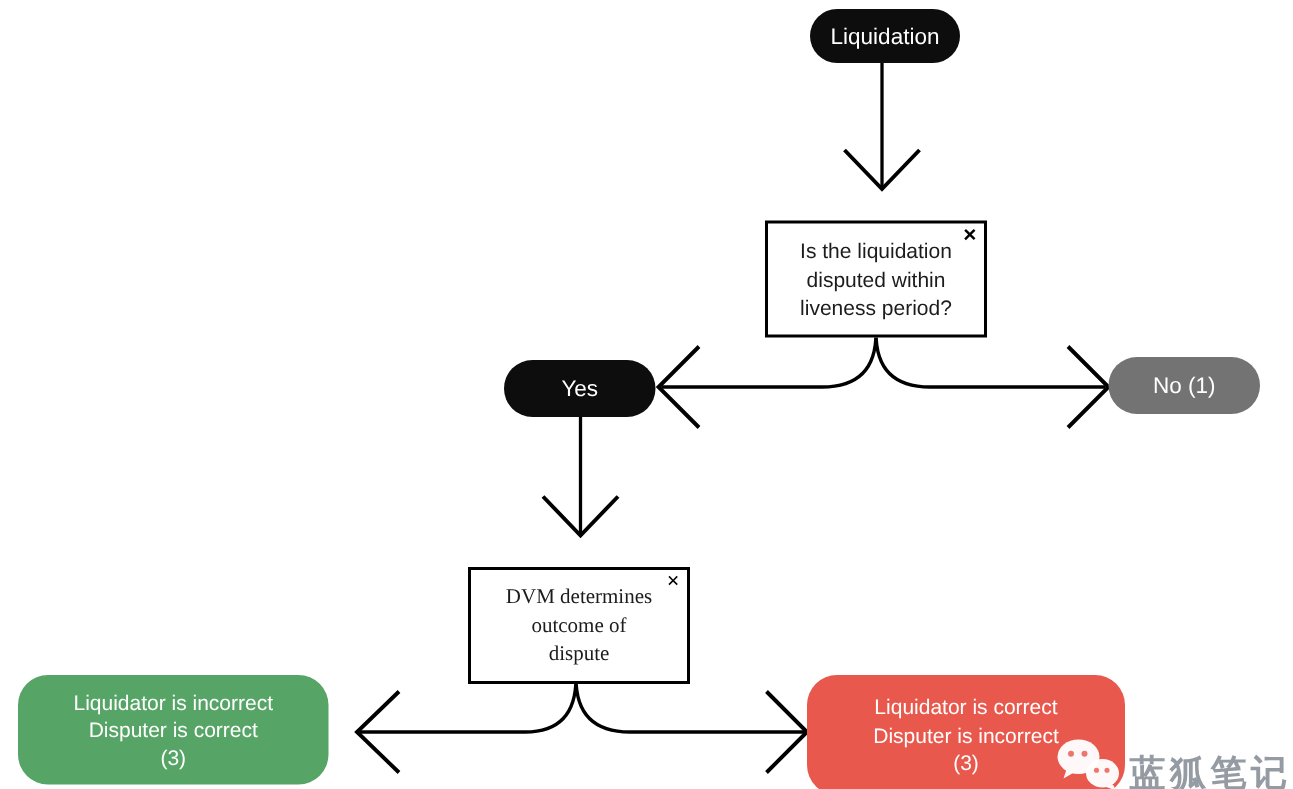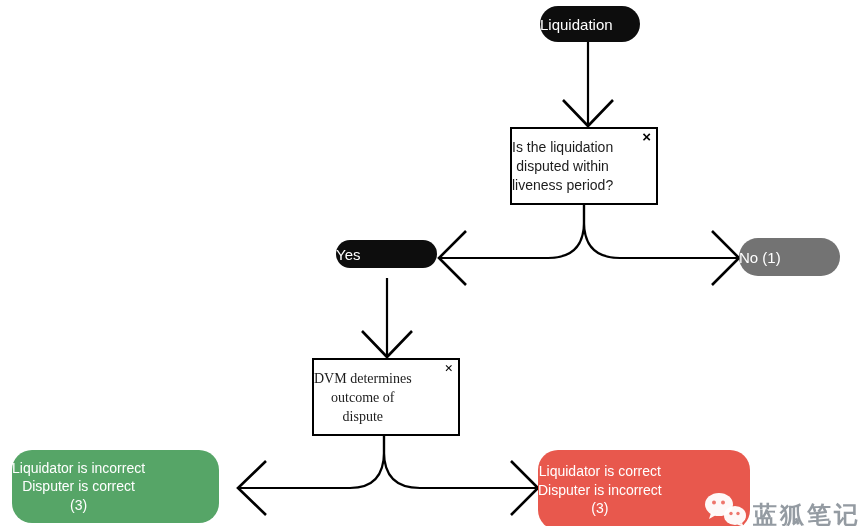--- a/index.html
+++ b/index.html
@@ -9,38 +9,39 @@
     background:#ffffff;
     overflow:hidden;
     font-family:"Liberation Sans", sans-serif;
   }
   .connectors { position:absolute; left:0; top:0; z-index:1; }
   .node {
     position:absolute;
     box-sizing:border-box;
     display:flex;
     align-items:center;
-    justify-content:flex-start;
+    justify-content:center;
     text-align:center;
     z-index:2;
   }
   .node-text { white-space:pre-line; display:block; }
   .pill {
     border-radius:19px;
     color:#ffffff;
     font-size:15px;
   }
   .pill-black { background:#0d0d0d; }
   .pill-red   { background:#737373; }
   .qbox {
     background:#ffffff;
     border:2.5px solid #000000;
     color:#1c1c1c;
     font-size:14px;
     line-height:19px;
+    margin-top:20px;
   }
   .outcome {
     border-radius:20px;
     color:#ffffff;
     font-size:14px;
     line-height:18.5px;
   }
   .outcome-green { background:#56a567; }
   .outcome-red   { background:#e8584d; }
   .close-btn {
@@ -98,21 +99,21 @@
     <span class="node-text">Liquidation</span>
   </div>
 
   <div class="node qbox" style="left:510px;top:127px;width:148px;height:78px;">
     <span class="node-text">Is the liquidation
 disputed within
 liveness period?</span>
     <span class="close-btn">×</span>
   </div>
 
-  <div class="node pill pill-black" style="left:336px;top:240px;width:101px;height:28px;">
+  <div class="node pill pill-black" style="left:336px;top:240px;width:101px;height:38px;">
     <span class="node-text">Yes</span>
   </div>
 
   <div class="node pill pill-red" style="left:739px;top:238px;width:101px;height:38px;">
     <span class="node-text">No (1)</span>
   </div>
 
   <div class="node qbox" style="left:312px;top:358px;width:148px;height:78px;font-family:Liberation Serif, serif;">
     <span class="node-text">DVM determines
 outcome of

